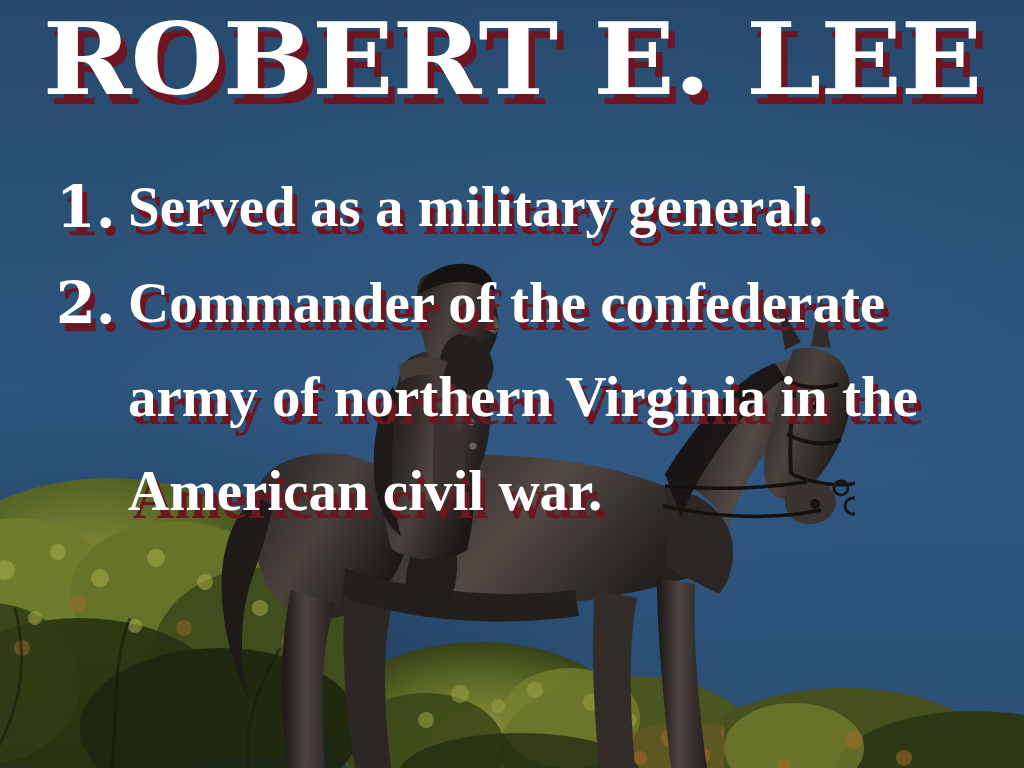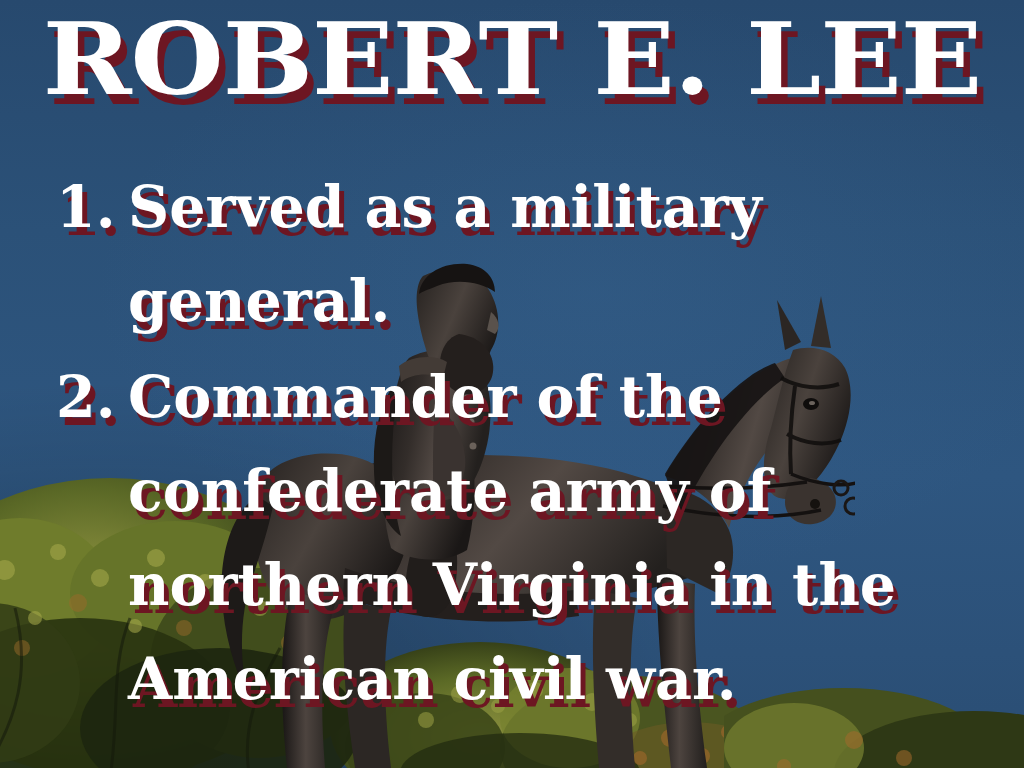--- a/index.html
+++ b/index.html
@@ -116,20 +116,21 @@
   }
   .bullet .marker {
     position: absolute;
     left: 4px;
     top: 0;
     width: 64px;
     text-align: left;
   }
   .bullet .btext {
     display: block;
+    font-family: Liberation Serif, serif;
   }
 </style>
 </head>
 <body>
 
 <div id="slide">
 
   <div class="photo">
     <div class="sky"></div>
     <div class="sky-grain"></div>

